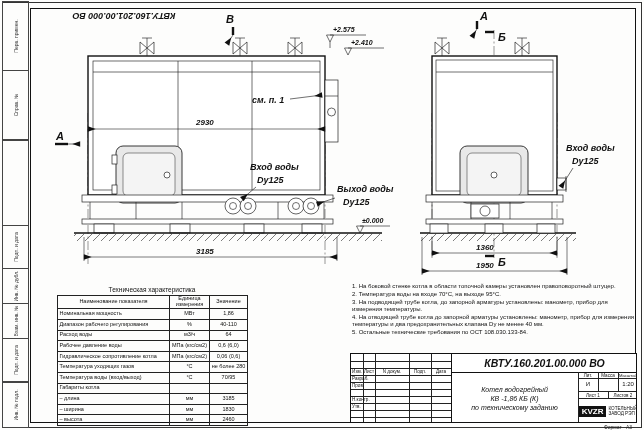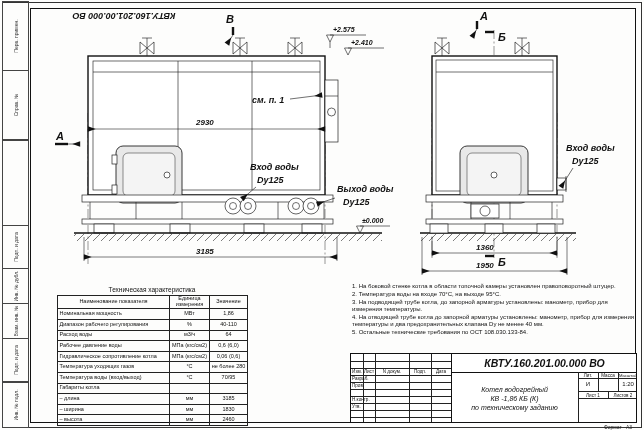--- a/index.html
+++ b/index.html
@@ -436,19 +436,26 @@
 
     <span style="left:227px;top:19px;width:20px;text-align:center;">Лит.</span>
     <span style="left:247px;top:19px;width:20px;text-align:center;">Масса</span>
     <span style="left:267px;top:19px;width:20px;text-align:center;font-size:4.2px;">Масштаб</span>
     <span style="left:227px;top:27px;width:20px;text-align:center;font-size:6px;">И</span>
     <span style="left:247px;top:27px;width:20px;text-align:center;font-size:6px;"></span>
     <span style="left:267px;top:27px;width:20px;text-align:center;font-size:6px;">1:20</span>
     <span style="left:227px;top:38.5px;width:30px;text-align:center;">Лист 1</span>
     <span style="left:257px;top:38.5px;width:30px;text-align:center;">Листов 2</span>
 
+    <div class="abs company">
+      <span class="logo-badge" style="position:static;">KVZR</span>
+      <span class="ctxt" style="position:static;">
+        <span style="position:static;display:block;">КОТЕЛЬНЫЙ</span>
+        <span style="position:static;display:block;">ЗАВОД РЭП</span>
+      </span>
+    </div>
   </div>
 
   <div class="fmt">
     <span>Формат</span>&nbsp;&nbsp;
     <span>А3</span>
   </div>
 </div>
 
 </body></html>

